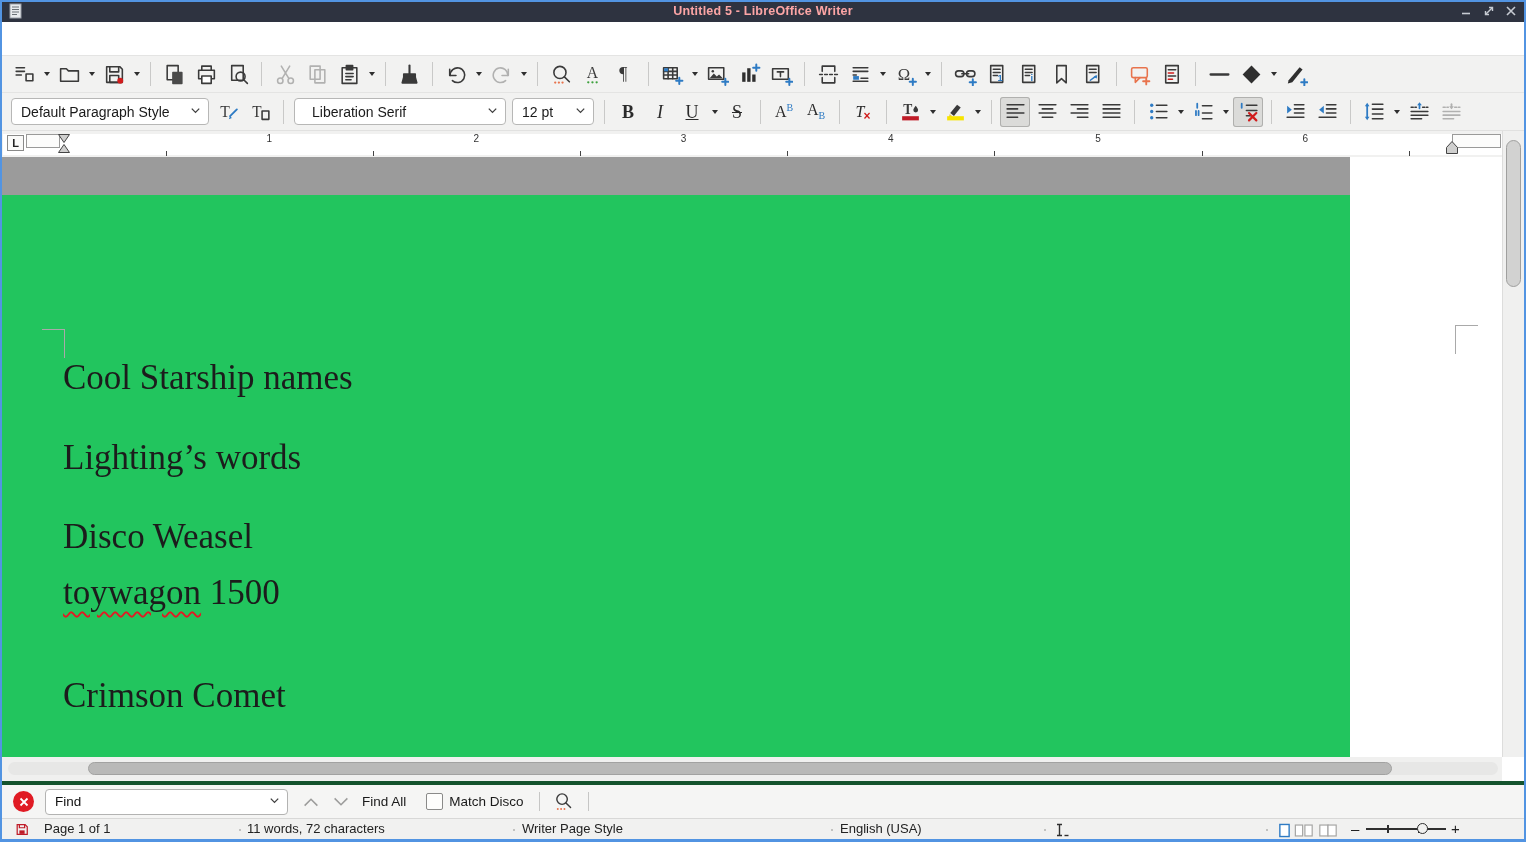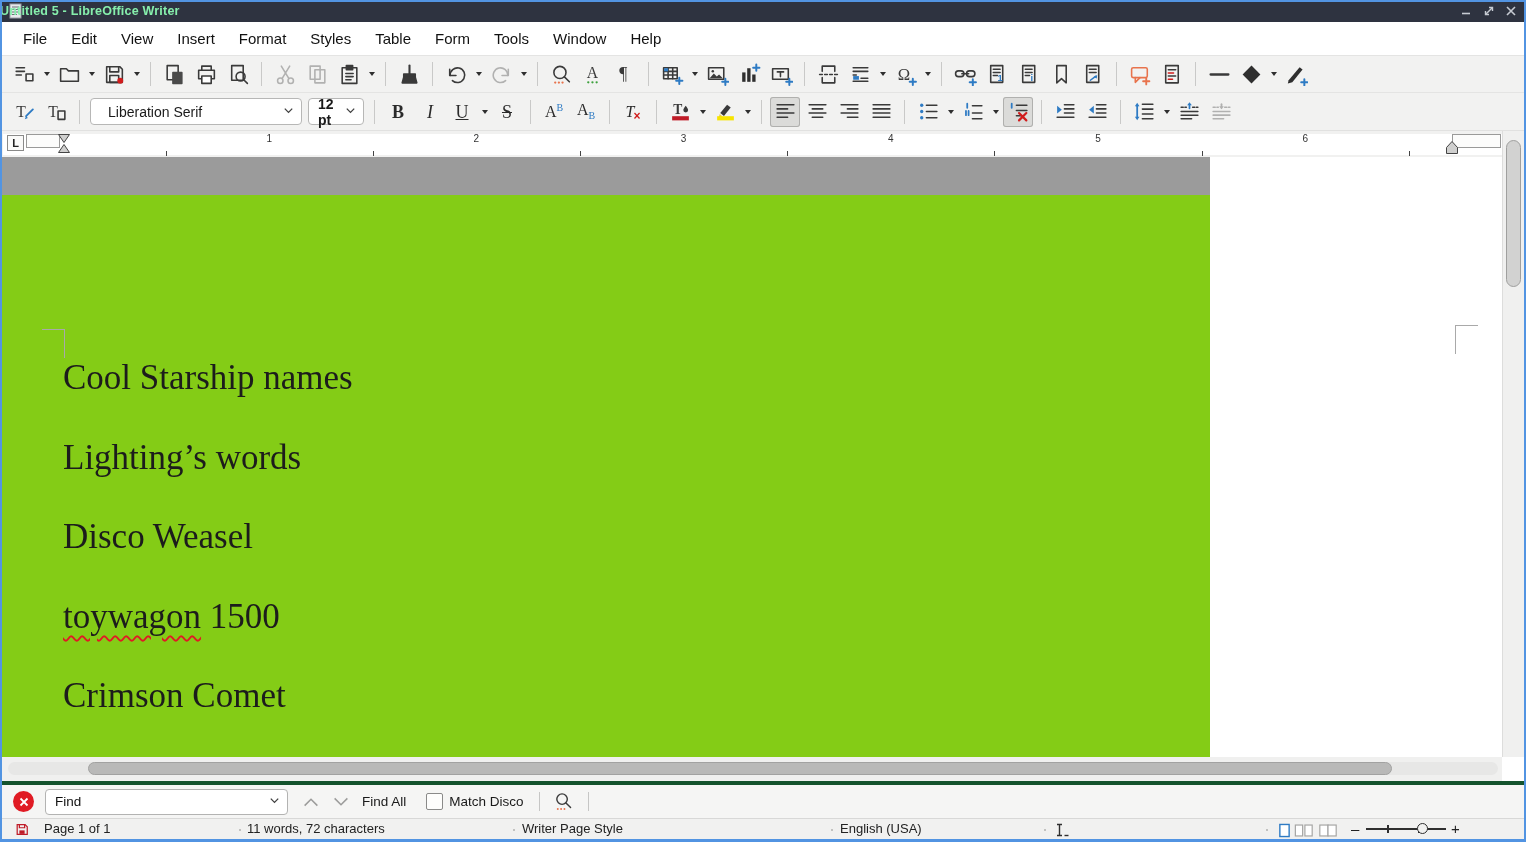--- a/index.html
+++ b/index.html
@@ -3,21 +3,21 @@
 <meta charset="utf-8">
 <style>
   html,body{margin:0;padding:0;background:#555;}
   .app{position:relative;width:1526px;height:842px;background:#ffffff;overflow:hidden;
        font-family:"Liberation Sans",sans-serif;-webkit-font-smoothing:antialiased;}
   
   .winborder{position:absolute;background:#5294e2;z-index:60;}
   
   .titlebar{position:absolute;left:0;top:0;width:100%;height:22px;background:#2e3340;z-index:5;
             display:flex;align-items:center;}
-  .titlebar .title{position:absolute;left:0;right:0;color:#86efac;
+  .titlebar .title{position:absolute;left:0;right:0;text-align:center;color:#fca5a5;
                    font-size:12.5px;font-weight:bold;letter-spacing:.2px;}
   .doc-ico{position:absolute;left:9px;top:3px;width:13px;height:16px;}
   .winctl{position:absolute;top:3px;width:16px;height:16px;display:flex;align-items:center;justify-content:center;}
   .winctl svg{width:12px;height:12px;}
   
   .menubar{position:absolute;left:2px;top:22px;width:1522px;height:33px;background:#ffffff;
            display:flex;align-items:center;padding-left:9px;box-sizing:border-box;}
   .menu-item{padding:4px 12px;font-size:15px;color:#111;border-radius:3px;}
   
   .toolbar{position:absolute;left:2px;width:1522px;background:#f2f2f1;display:flex;align-items:center;
@@ -41,21 +41,21 @@
   
   .ruler{position:absolute;left:2px;top:131px;width:1522px;height:26px;background:#f1f1f0;}
   .ruler-strip{position:absolute;left:1px;top:3px;width:1499px;height:21px;background:#ffffff;}
   .ruler-num{position:absolute;top:2px;transform:translateX(-50%);font-size:10px;color:#333;}
   .ruler-tick{position:absolute;bottom:1px;width:1px;height:5px;background:#444;}
   .tabsel{position:absolute;left:5px;top:4px;width:17px;height:16px;background:#fafaf9;
           border:1px solid #8a8a89;box-sizing:border-box;font-size:11px;font-weight:bold;color:#222;
           display:flex;align-items:center;justify-content:center;}
   .recess{position:absolute;top:3px;height:14px;background:#fcfcfb;border:1px solid #9a9a99;box-sizing:border-box;}
   
-  .canvas{position:absolute;left:2px;top:157px;width:1208px;height:600px;background:#84cc16;}
+  .canvas{position:absolute;left:2px;top:157px;width:1348px;height:600px;background:#22c55e;}
   .graystrip{position:absolute;left:0;top:0;width:100%;height:38px;background:#9b9b9b;}
   .cornermark{position:absolute;width:22px;height:28px;}
   .para{position:absolute;left:61px;font-family:"Liberation Serif",serif;font-size:35px;color:#1c1c1c;
         white-space:pre;line-height:1;}
   .misspelled{text-decoration-line:underline;text-decoration-style:wavy;text-decoration-color:#e01b24;
               text-decoration-thickness:2px;text-underline-offset:7px;}
   
   .vscroll{position:absolute;left:1502px;top:131px;width:22px;height:626px;background:#f0f0ef;border-left:1px solid #dddddc;box-sizing:border-box;}
   .vthumb{position:absolute;left:1506px;top:140px;width:15px;height:147px;background:#d2d2d1;border:1px solid #9f9f9e;border-radius:8px;box-sizing:border-box;}
   .hscroll{position:absolute;left:2px;top:757px;width:1500px;height:24px;background:#f0f0ef;}
@@ -108,33 +108,20 @@
           <path d="M9.5 6V2.5H6"></path>
         </svg>
     </span>
     <span class="winctl" style="right:7px">
       <svg viewBox="0 0 12 12" stroke="#c6cbd2" stroke-width="1.6" fill="none">
           <path d="M2 2l8 8M10 2l-8 8"></path>
         </svg>
     </span>
   </div>
 
-  <div class="menubar" id="menubar">
-      <span class="menu-item">File</span>
-      <span class="menu-item">Edit</span>
-      <span class="menu-item">View</span>
-      <span class="menu-item">Insert</span>
-      <span class="menu-item">Format</span>
-      <span class="menu-item">Styles</span>
-      <span class="menu-item">Table</span>
-      <span class="menu-item">Form</span>
-      <span class="menu-item">Tools</span>
-      <span class="menu-item">Window</span>
-      <span class="menu-item">Help</span>
-    </div>
 
   <div class="toolbar" id="toolbar-standard">
       <div class="tbtn">
         <span style="display: flex; align-items: center; justify-content: center;">
           <svg viewBox="0 0 22 22" fill="none" stroke="#3a3a3a" stroke-width="1.5" stroke-linecap="round" stroke-linejoin="round">
             <path d="M3 4.5h8M3 8h8M3 11.5h5"></path>
             <rect x="12.5" y="10.5" width="6.5" height="6.5"></rect>
           </svg>
         </span>
       </div>
@@ -449,20 +436,26 @@
       <div class="tbtn">
         <span style="display: flex; align-items: center; justify-content: center;">
           <svg viewBox="0 0 22 22" fill="none" stroke="#3a3a3a" stroke-width="1.5" stroke-linecap="round" stroke-linejoin="round">
             <path d="M3.5 16.5L14 4l2.8 2.3L7 18.5l-4.3 1z" fill="#2f2f2f" stroke="none"></path>
             <path stroke="#2e7bc4" stroke-width="1.9" d="M18.5 15.5v6M15.5 18.5h6"></path>
           </svg>
         </span>
       </div>
     </div>
   <div class="toolbar" id="toolbar-formatting">
+      <div class="combo" style="width: 198px;">
+        <span>Default Paragraph Style</span>
+        <span class="chev"><svg width="13" height="13" viewBox="0 0 14 14" fill="none" stroke="#3f3f3f" stroke-width="1.4">
+            <path d="M3 5l4 4 4-4"></path>
+          </svg></span>
+      </div>
       <div class="tbtn">
         <span style="display: flex; align-items: center; justify-content: center;">
           <svg viewBox="0 0 22 22" fill="none" stroke="#3a3a3a" stroke-width="1.5" stroke-linecap="round" stroke-linejoin="round">
             <text x="3" y="16" font-size="15" font-family="Liberation Serif,serif" fill="#3a3a3a" stroke="none">T</text>
             <path d="M12.5 15.5l6.5-6.5" stroke="#2e7bc4" stroke-width="1.8"></path>
             <path d="M12.5 15.5l-1.2 2.8 3-1z" fill="#2e7bc4" stroke="none"></path>
           </svg>
         </span>
       </div>
       <div class="tbtn">
@@ -473,21 +466,21 @@
           </svg>
         </span>
       </div>
       <div class="tsep"></div>
       <div class="combo" style="width: 212px; padding-left: 17px;">
         <span>Liberation Serif</span>
         <span class="chev"><svg width="13" height="13" viewBox="0 0 14 14" fill="none" stroke="#3f3f3f" stroke-width="1.4">
             <path d="M3 5l4 4 4-4"></path>
           </svg></span>
       </div>
-      <div class="combo" style="width: 56px; font-weight: bold;">
+      <div class="combo" style="width: 82px;">
         <span>12 pt</span>
         <span class="chev"><svg width="13" height="13" viewBox="0 0 14 14" fill="none" stroke="#3f3f3f" stroke-width="1.4">
             <path d="M3 5l4 4 4-4"></path>
           </svg></span>
       </div>
       <div class="tsep"></div>
       <div class="tbtn">
         <span style="display: flex; align-items: center; justify-content: center;">
           <span class="tg" style="font-weight:700">B</span>
         </span>
@@ -697,21 +690,21 @@
     </div>
 
   <div class="canvas">
     <div class="graystrip"></div>
     <div class="cornermark" style="left:40px;top:172px;border-top:1px solid #a9a9a9;border-right:1px solid #a9a9a9;"></div>
     <div class="cornermark" style="left:1453px;top:168px;border-top:1px solid #a9a9a9;border-left:1px solid #a9a9a9;"></div>
     <div id="doc-paragraphs">
         <div class="para" style="top: 203px;"><span>Cool Starship names</span></div>
         <div class="para" style="top: 283px;"><span>Lighting’s words</span></div>
         <div class="para" style="top: 362px;"><span>Disco Weasel</span></div>
-        <div class="para" style="top: 442px;"><span class="misspelled">toywagon</span><span> 1500</span></div>
+        <div class="para" style="top: 418px;"><span class="misspelled">toywagon</span><span> 1500</span></div>
         <div class="para" style="top: 521px;"><span>Crimson Comet</span></div>
       </div>
   </div>
 
   <div class="vscroll"></div>
   <div class="vthumb"></div>
   <div class="hscroll">
     <div class="htrack"></div>
     <div class="hthumb"></div>
   </div>

